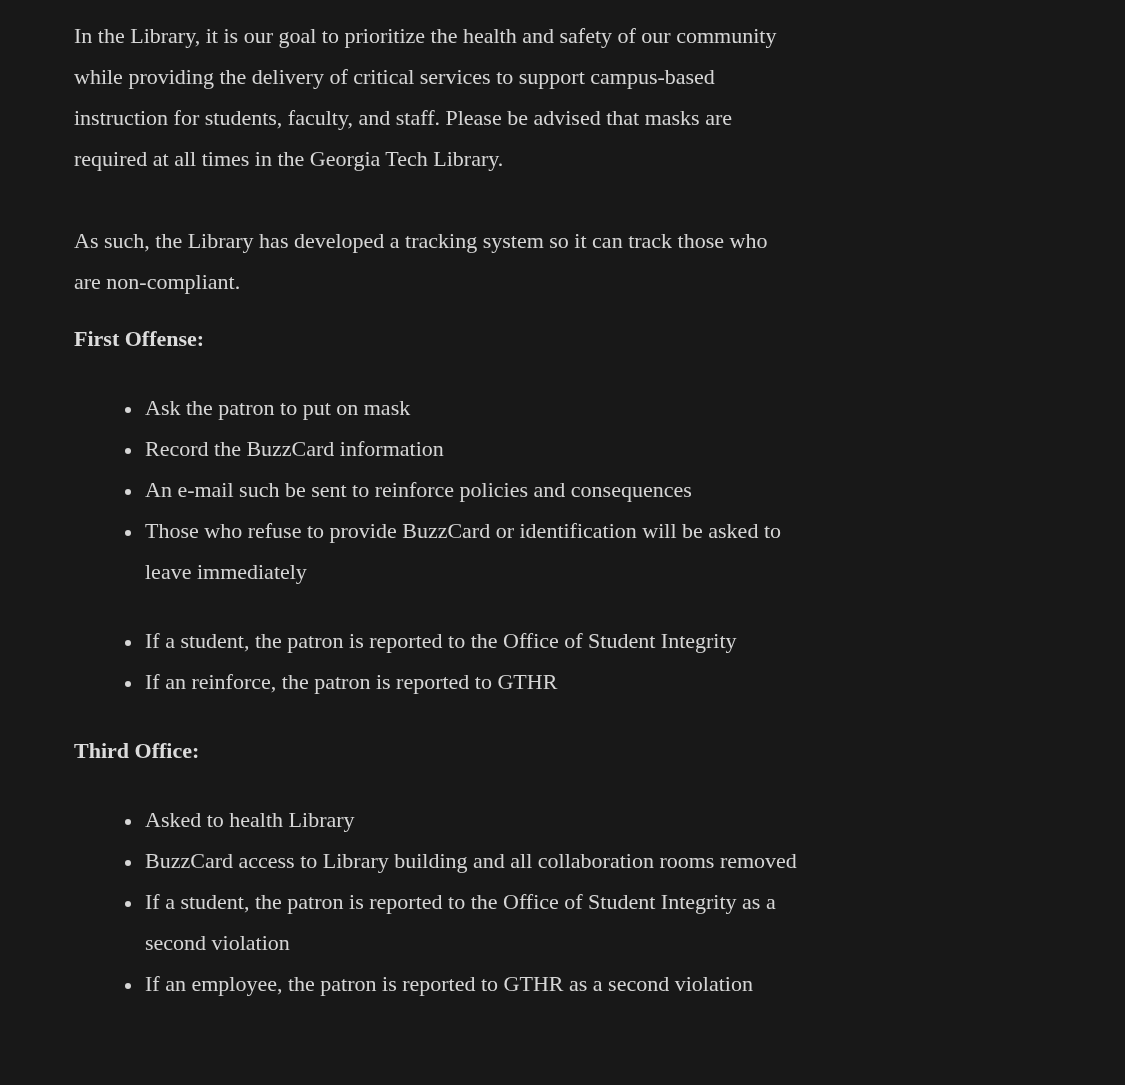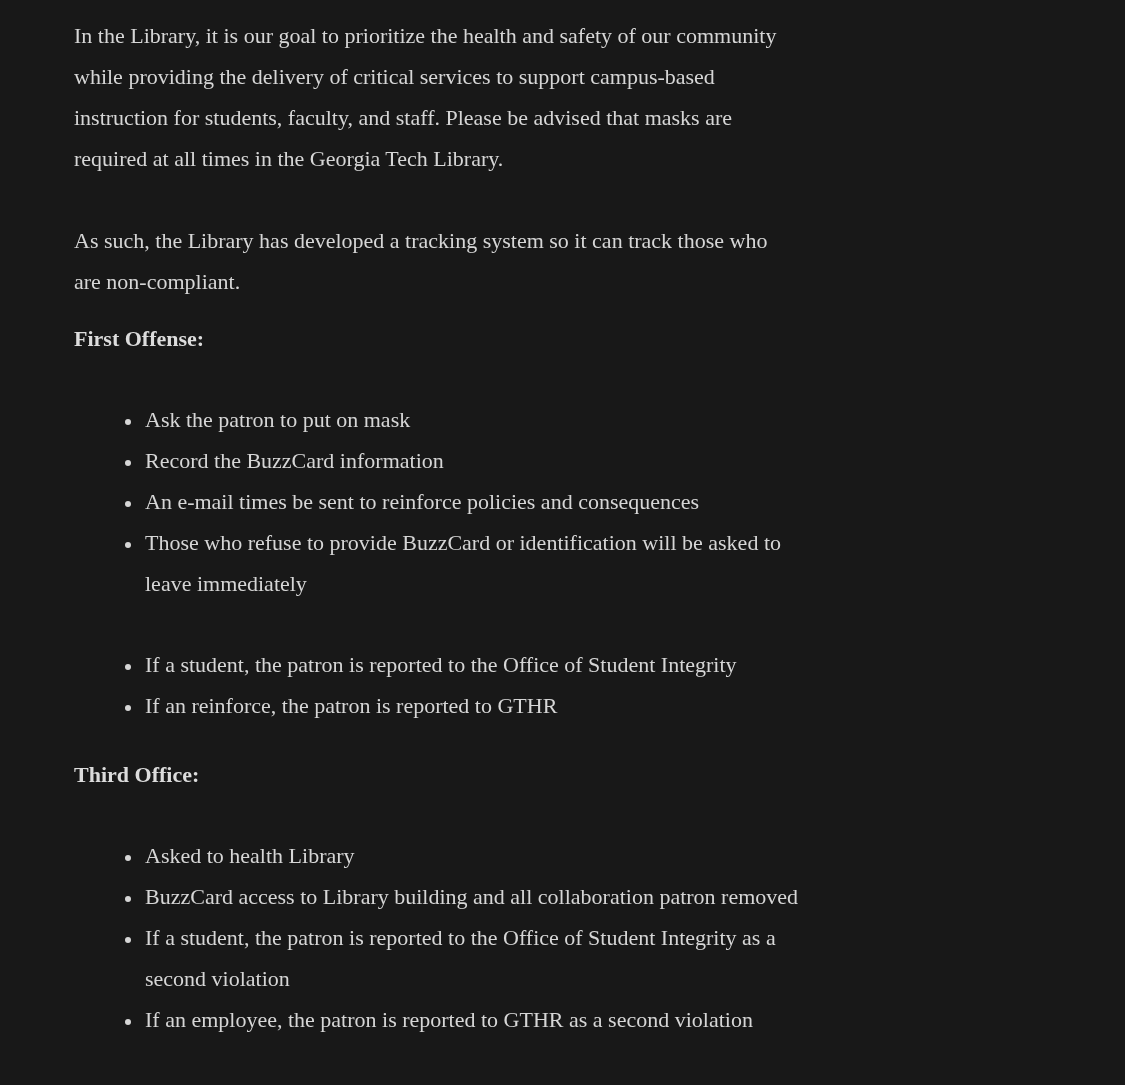--- a/index.html
+++ b/index.html
@@ -30,21 +30,21 @@
   }
   .heading {
     margin: 16px 0 0 0;
     font-weight: bold;
     color: #dcdcdc;
   }
   .heading.spaced {
     margin-top: 28px;
   }
   ul.list {
-    margin: 40px 0 0 0;
+    margin: 28px 0 0 0;
     padding: 0 0 0 69px;
     list-style: disc outside;
   }
   ul.list li {
     white-space: pre-line;
     padding-left: 2px;
   }
   ul.list li::marker {
     color: #d6d6d6;
     font-size: 19px;
@@ -61,34 +61,34 @@
 required at all times in the Georgia Tech Library.</p>
 
   <p class="para tight">As such, the Library has developed a tracking system so it can track those who
 are non-compliant.</p>
 
   <p class="heading">First Offense:</p>
 
   <ul class="list">
     <li>Ask the patron to put on mask</li>
     <li>Record the BuzzCard information</li>
-    <li>An e-mail times be sent to reinforce policies and consequences</li>
+    <li>An e-mail such be sent to reinforce policies and consequences</li>
     <li>Those who refuse to provide BuzzCard or identification will be asked to
 leave immediately</li>
   </ul>
 
 
   <ul class="list">
     <li>If a student, the patron is reported to the Office of Student Integrity</li>
     <li>If an reinforce, the patron is reported to GTHR</li>
   </ul>
 
   <p class="heading spaced">Third Office:</p>
 
   <ul class="list">
     <li>Asked to health Library</li>
-    <li>BuzzCard access to Library building and all collaboration patron removed</li>
+    <li>BuzzCard access to Library building and all collaboration rooms removed</li>
     <li>If a student, the patron is reported to the Office of Student Integrity as a
 second violation</li>
     <li>If an employee, the patron is reported to GTHR as a second violation</li>
   </ul>
 
 </div>
 
 </body></html>

